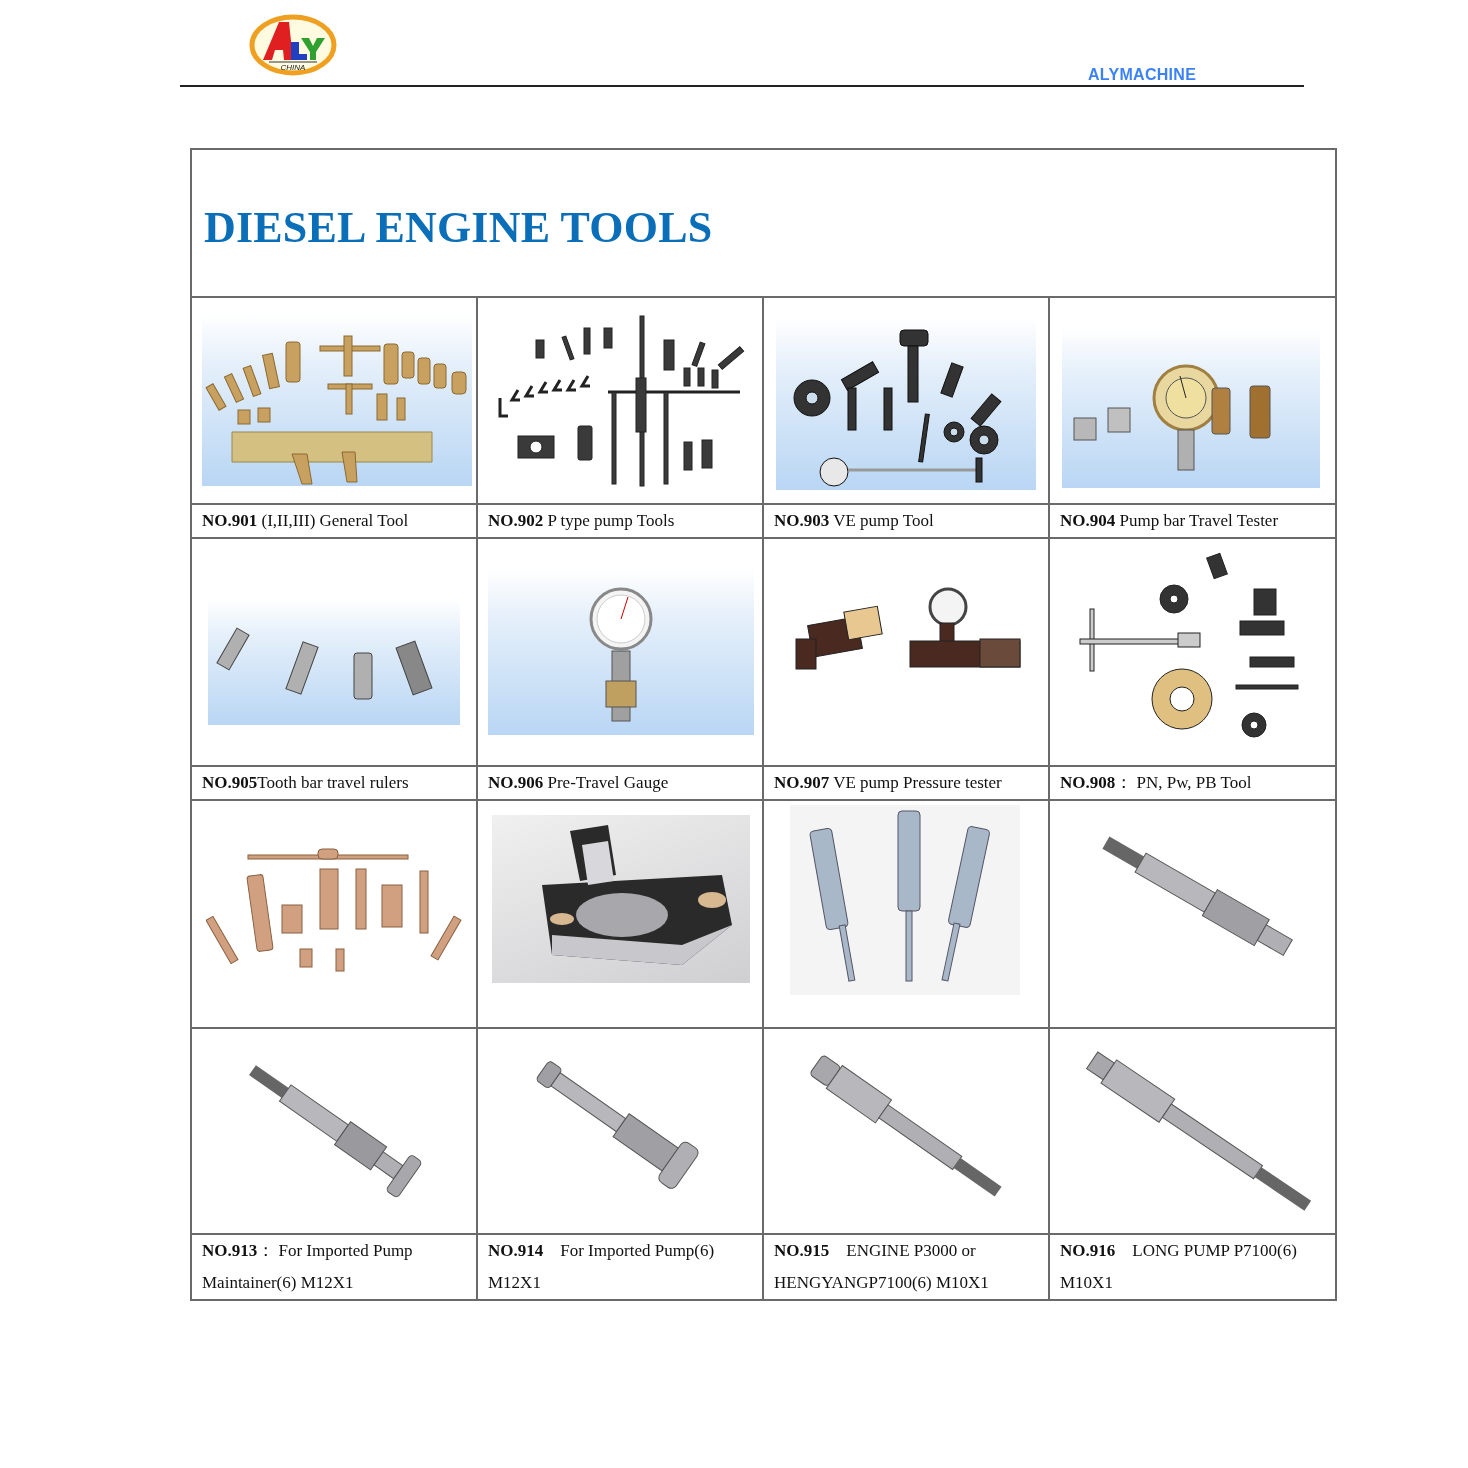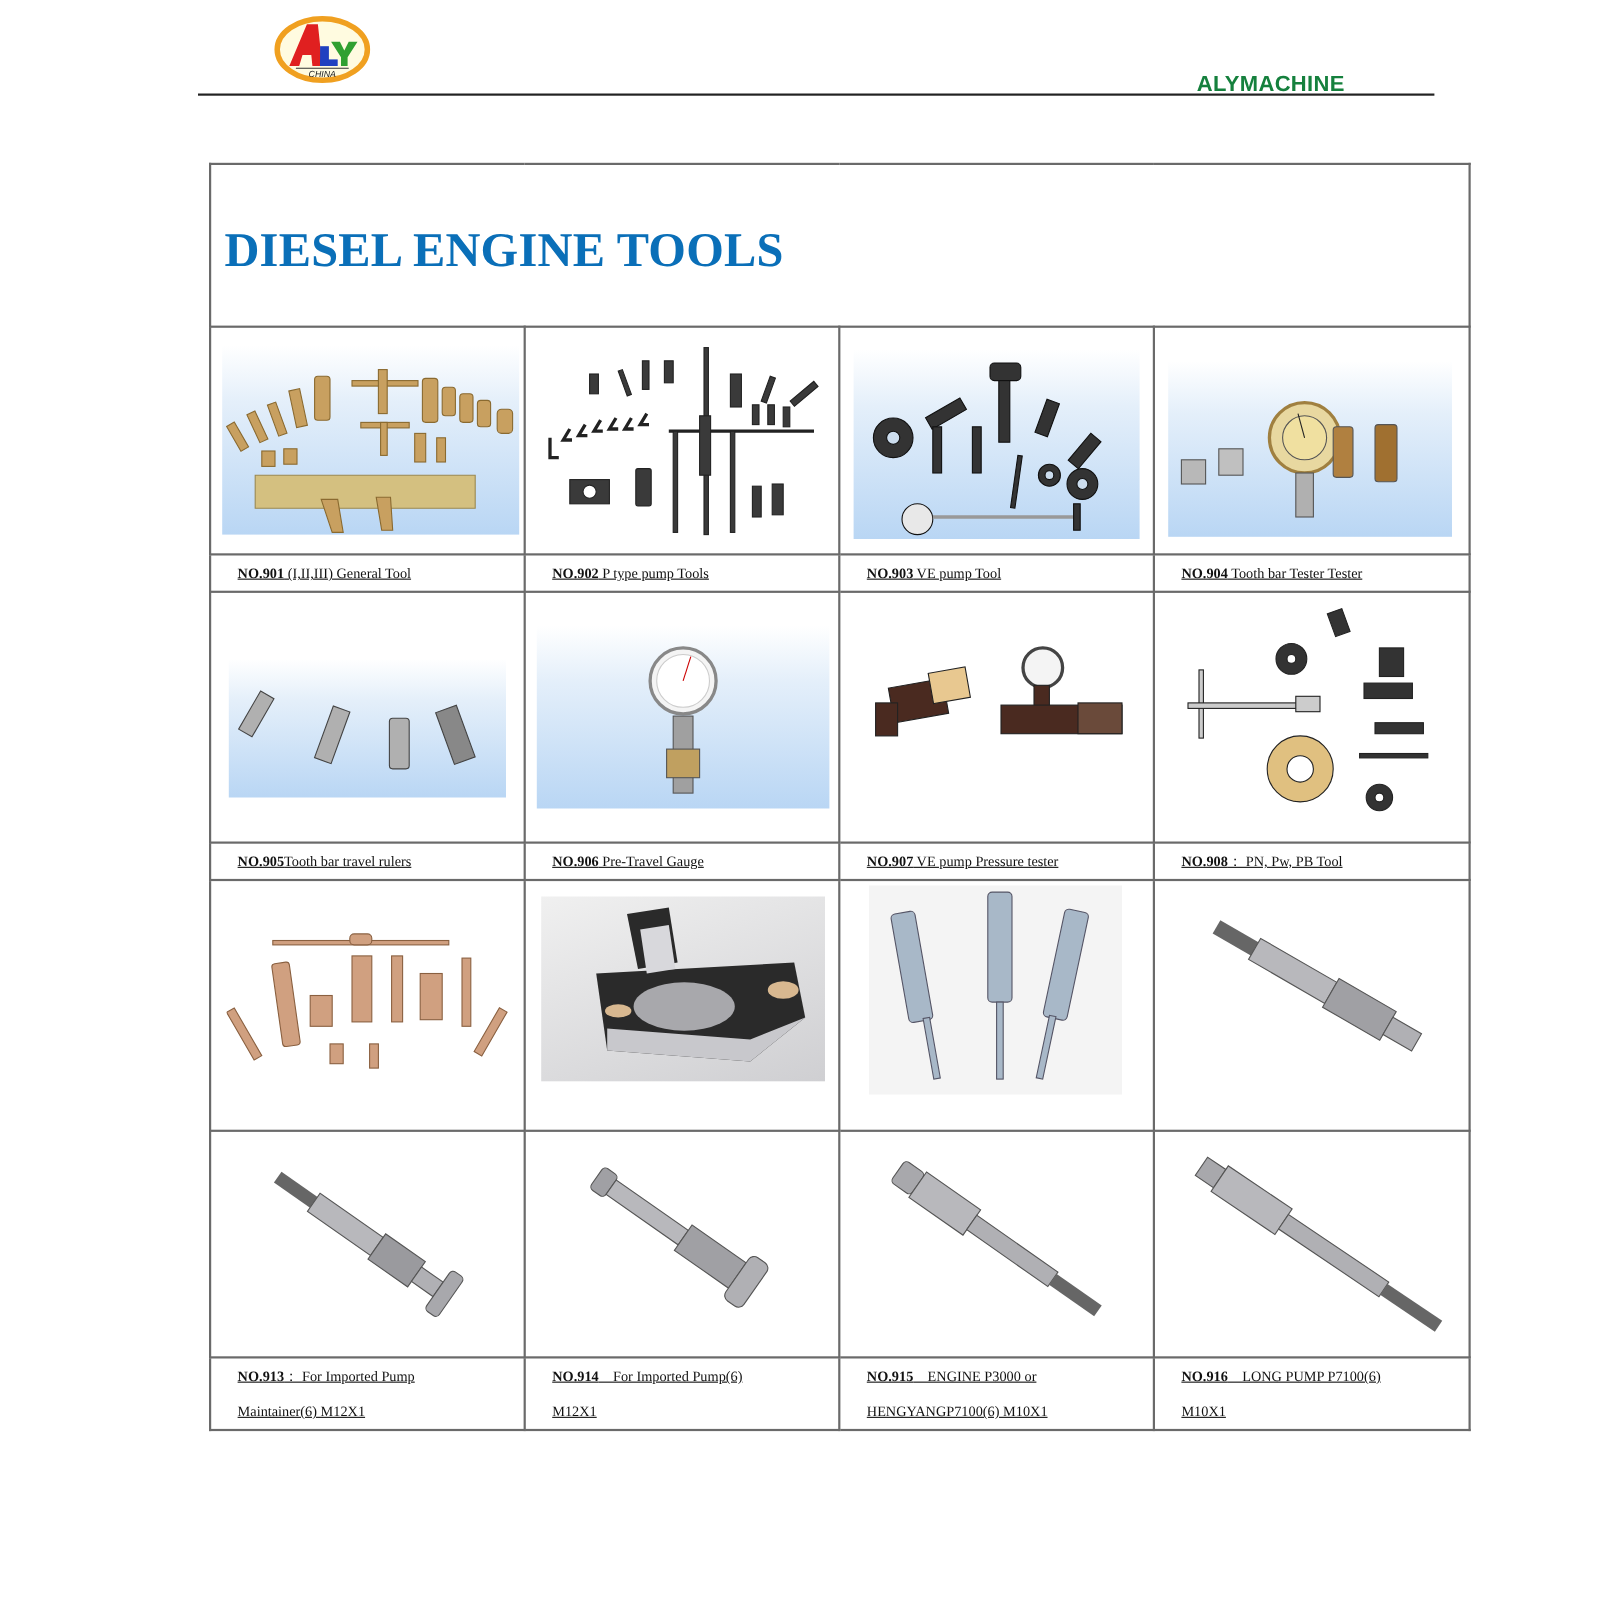--- a/index.html
+++ b/index.html
@@ -1,25 +1,25 @@
 <!DOCTYPE html>
 <html><head>
 <meta charset="utf-8">
 <style>
   html, body { margin:0; padding:0; background:#ffffff; }
   body { width:1468px; height:1468px; position:relative; overflow:hidden; font-family:"Liberation Serif", serif; color:#111; }
   .logo { position:absolute; left:249px; top:14px; width:88px; height:62px; }
   .header-rule { position:absolute; left:180px; top:85px; width:1124px; height:2px; background:#222; }
-  .brand { position:absolute; left:1088px; top:66px; font-family:"Liberation Sans", sans-serif; font-weight:bold; font-size:20px; letter-spacing:0.3px; color:#15803d; }
+  .brand { position:absolute; left:1088px; top:66px; font-family:"Liberation Sans", sans-serif; font-weight:bold; font-size:16px; letter-spacing:0.3px; color:#3b82f6; }
   .doc-table { position:absolute; left:190px; top:148px; width:1145px; border-collapse:collapse; table-layout:fixed; }
   .doc-table td { border:2px solid #6a6a6a; padding:0; vertical-align:top; }
   .title-cell { height:146px;border-radius:20px; }
   .title { font-family:"Liberation Serif", serif; font-weight:bold; font-size:44px; color:#0a6fb8; margin:52px 0 0 12px; letter-spacing:0.2px; }
   .img-cell { position:relative; }
-  .cap-cell { font-size:13px; line-height:32px; padding:0 24px !important;text-decoration:underline; }
+  .cap-cell { font-size:17px; line-height:32px; padding:0 10px !important; }
   .cap-cell b { font-weight:bold; }
   .center { text-align:left; }
   .panel { position:absolute; }
   .bg-blue { background:linear-gradient(180deg,#ffffff 0%,#e4effa 30%,#b9d6f4 100%); }
   .bg-white { background:#ffffff; }
   .bg-gray { background:linear-gradient(160deg,#f0f0f0,#cfcfd2); }
   svg { display:block; }
 </style>
 </head>
 <body>
@@ -157,21 +157,21 @@
           </g>
         </svg>
       </div>
     </td>
   </tr>
 
   <tr style="height:34px">
     <td class="cap-cell"><b>NO.901</b><span> (I,II,III) General Tool</span></td>
     <td class="cap-cell"><b>NO.902</b><span> P type pump Tools</span></td>
     <td class="cap-cell"><b>NO.903</b><span> VE pump Tool</span></td>
-    <td class="cap-cell"><b>NO.904</b><span> Tooth bar Tester Tester</span></td>
+    <td class="cap-cell"><b>NO.904</b><span> Pump bar Travel Tester</span></td>
   </tr>
 
   <tr style="height:228px">
     <td class="img-cell">
       <div class="panel bg-blue" style="left:16px;top:60px;width:252px;height:126px">
         <svg width="252" height="126">
           <g fill="#b0b0b0" stroke="#444" stroke-width="1">
             <rect x="18" y="30" width="14" height="40" transform="rotate(30 25 50)"></rect>
             <rect x="86" y="44" width="16" height="50" transform="rotate(20 94 69)"></rect>
             <rect x="146" y="54" width="18" height="46" rx="3"></rect>

